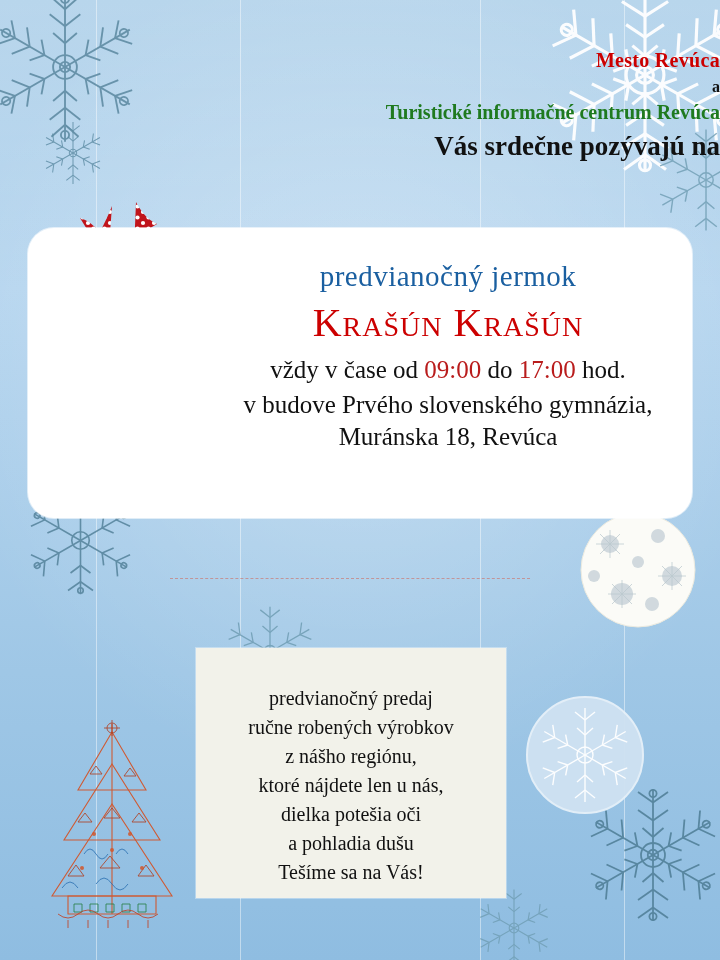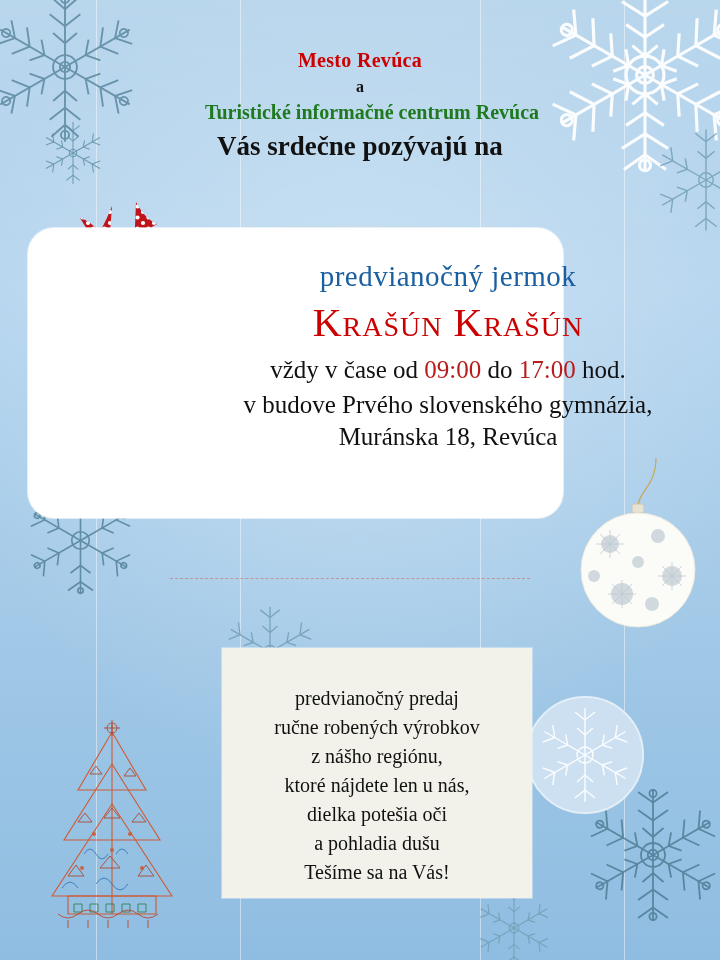--- a/index.html
+++ b/index.html
@@ -44,21 +44,21 @@
 
   
   .bauble { position: absolute; pointer-events: none; }
 
   
   .header {
     position: absolute;
     top: 46px;
     left: 0;
     width: 720px;
-    text-align: center;
+    text-align: right;
     line-height: 1.45;
   }
   .header .l1 {
     color: #cc0000;
     font-weight: bold;
     font-size: 20px;
     letter-spacing: .3px;
   }
   .header .l2 {
     color: #111111;
@@ -75,21 +75,21 @@
     color: #111111;
     font-weight: bold;
     font-size: 27px;
   }
 
   
   .card {
     position: absolute;
     left: 28px;
     top: 228px;
-    width: 535px;
+    width: 664px;
     height: 290px;
     background: #ffffff;
     border-radius: 26px;
     box-shadow: 0 0 0 1px rgba(255,255,255,0.6);
   }
   .card-inner {
     position: absolute;
     left: 190px;
     top: 18px;
     width: 460px;
@@ -137,21 +137,21 @@
     left: 170px;
     top: 578px;
     width: 360px;
     border-top: 1px dashed #c48b8b;
     opacity: .85;
   }
 
   
   .card2 {
     position: absolute;
-    left: 222px;
+    left: 196px;
     top: 648px;
     width: 310px;
     height: 250px;
     background: #f2f2ea;
     text-align: center;
     box-shadow: 0 0 0 1px rgba(255,255,255,0.35);
   }
   .card2 p {
     margin: 0;
     color: #111;

